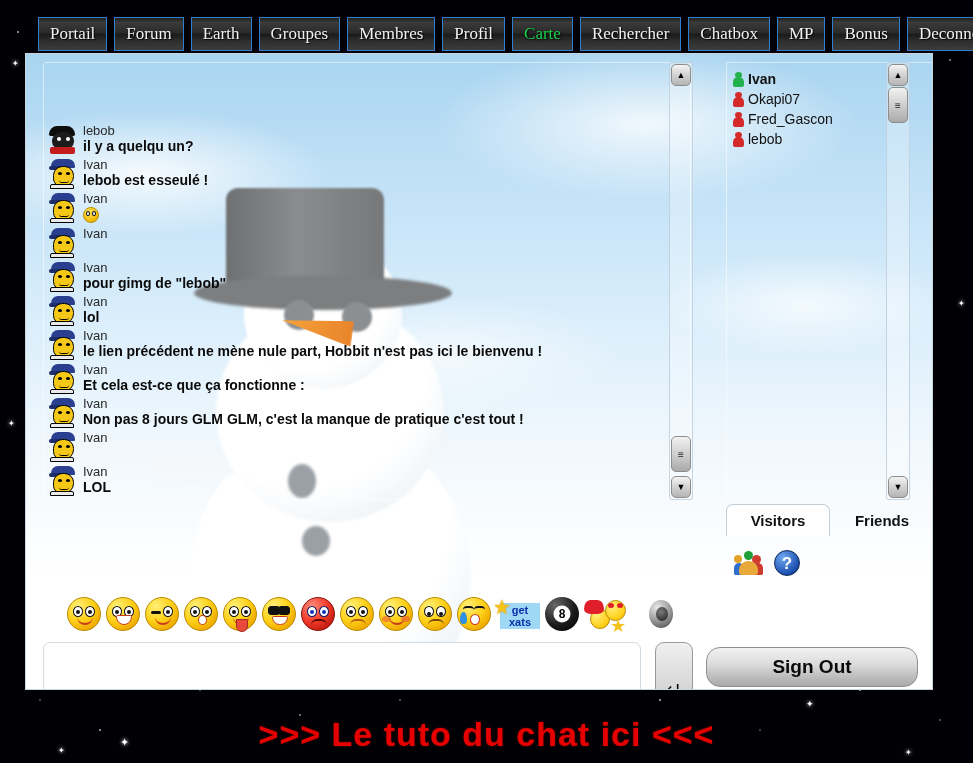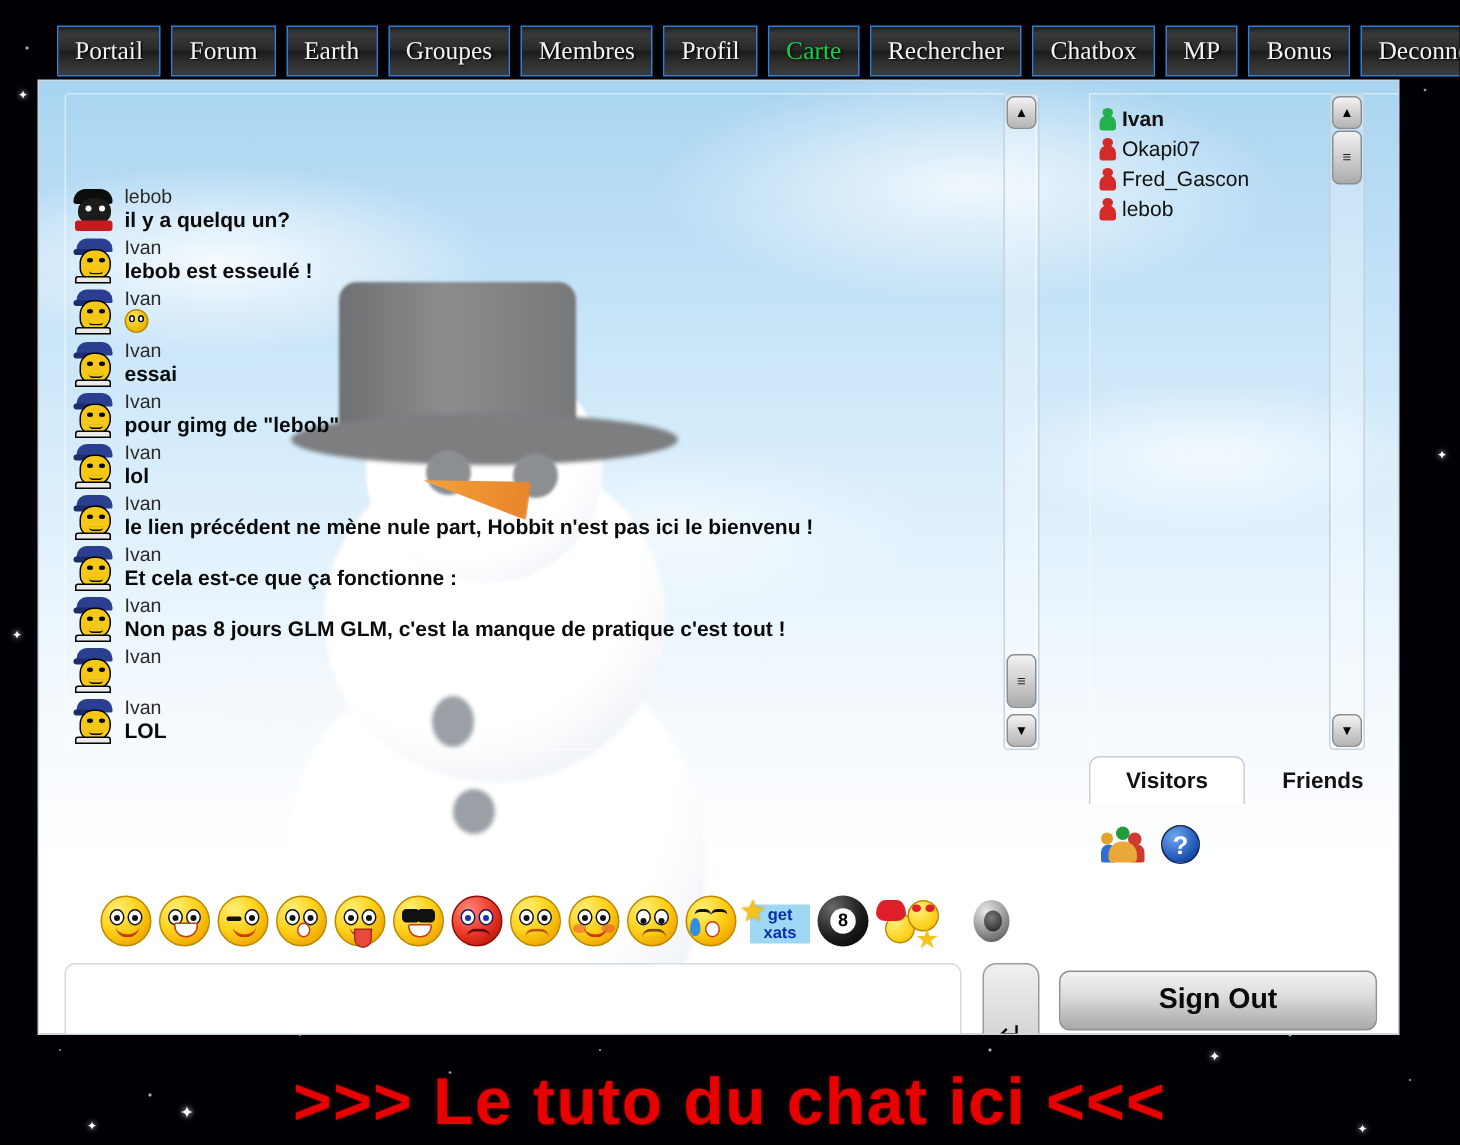--- a/index.html
+++ b/index.html
@@ -438,30 +438,30 @@
   }
   .bigbtn {
     position: absolute; left: 680px; width: 212px; height: 40px;
     background: linear-gradient(180deg,#f2f2f2 0%, #dcdcdc 42%, #c2c2c2 70%, #a9a9a9 100%);
     border: 1px solid #8f8f8f; border-radius: 7px;
     display: flex; align-items: center; justify-content: center;
     font-size: 19px; font-weight: bold; color: #0a0a0a; cursor: pointer;
     font-family: "Liberation Sans", sans-serif;
   }
   #getchatbox { top: 539px; }
-  #signout { top: 593px; }
+  #signout { top: 593px; border-radius: 14px; }
 
   
   #banner {
     position: absolute; left: 0; top: 706px; width: 973px; height: 57px;
     display: flex; align-items: center; justify-content: center;
     z-index: 4;
   }
   #bannertext {
-    color: #e60000; font-size: 44px; font-weight: bold;
+    color: #e60000; font-size: 34px; font-weight: bold;
     font-family: "Liberation Sans", sans-serif;
     letter-spacing: 1px; cursor: pointer;
     text-shadow: 0 0 2px rgba(255,0,0,.5);
   }
 </style>
 </head>
 <body>
 
 <div id="starfield">
   <span class="bigstar" style="left:120px; top:737px;">✦</span>
@@ -558,21 +558,20 @@
           <div class="cap"></div>
             <div class="capbrim"></div>
             <div class="face"></div>
           <div class="eye1"></div>
             <div class="eye2"></div>
             <div class="mouth"></div>
             <div class="collar"></div>
         </div>
         <div class="msgbody">
           <div class="msgname">Ivan</div>
-          <div class="msgtext">essai</div>
         </div>
       </div>
 
       <div class="msg">
         <div class="avatar av-ivan">
           <div class="cap"></div>
             <div class="capbrim"></div>
             <div class="face"></div>
           <div class="eye1"></div>
             <div class="eye2"></div>

